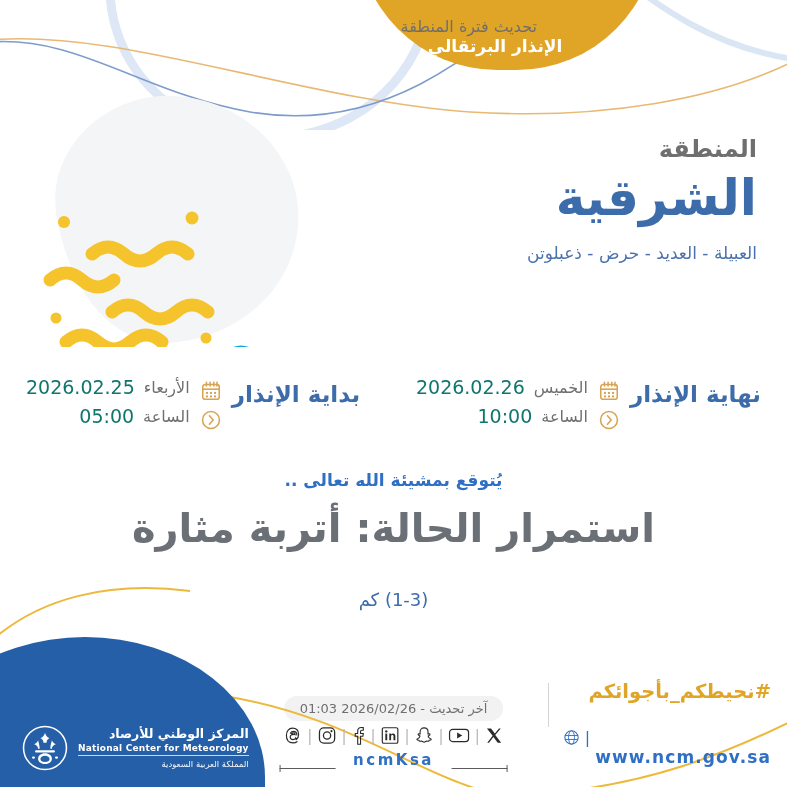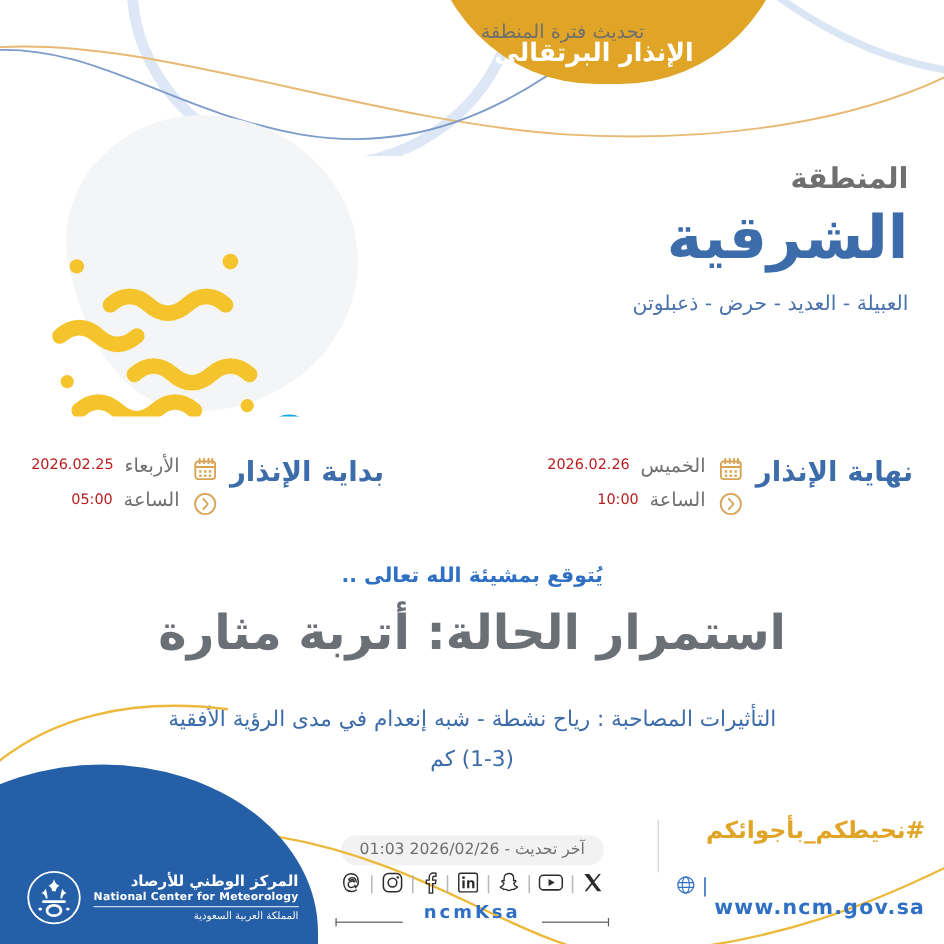--- a/index.html
+++ b/index.html
@@ -25,21 +25,21 @@
     width: 300px; height: 140px;
     background: #e0a526;
     border-radius: 0 0 150px 150px;
     transform: translateX(-50%) translateX(0);
     left: auto; right: -20px;
     display: flex; align-items: flex-end; justify-content: center;
     padding-bottom: 14px;
   }
   #warn-badge-label {
     color: #ffffff;
-    font-size: 21px;
+    font-size: 17px;
     font-weight: bold;
     letter-spacing: 0px;
     white-space: nowrap;
     transform: translateX(-12px);
     text-align: right;
   }
 
   
   #update-note {
     position: absolute; top: 17px; right: 250px;
@@ -75,21 +75,21 @@
     color: #3d6cab; font-size: 23px; font-weight: bold;
     white-space: nowrap; padding-top: 5px; text-align: right;
   }
   .period-icons { display: flex; flex-direction: column; gap: 7px; align-items: center; padding-top: 4px; }
   .period-vals { display: flex; flex-direction: column; gap: 7px; }
   .period-line {
     color: #6f6f6f; font-size: 16px; white-space: nowrap;
     height: 22px; display: flex; align-items: center; gap: 9px;
     justify-content: flex-start;
   }
-  .period-line .num { font-size: 12px; color: #b91c1c; }
+  .period-line .num { font-size: 19px; color: #0f766e; }
 
   
   #forecast-lead {
     position: absolute; top: 470px; left: 0; right: 0;
     text-align: center; color: #2f6fc4; font-size: 17px; font-weight: bold;
   }
   #forecast-main {
     position: absolute; top: 505px; left: 0; right: 0;
     text-align: center; color: #6b6f76; font-size: 40px; font-weight: bold;
   }
@@ -261,21 +261,20 @@
           <span>الساعة</span>
           <span class="num">10:00</span>
         </div>
       </div>
     </div>
   </div>
 
   <div id="forecast-lead">يُتوقع بمشيئة الله تعالى ..</div>
   <div id="forecast-main">استمرار الحالة: أتربة مثارة</div>
   <div id="effects">
-    <div>التأثيرات المصاحبة : رياح نشطة - شبه إنعدام في مدى الرؤية الأفقية</div>
     <div>(1-3) كم</div>
   </div>
 
   <div id="last-update">آخر تحديث - 2026/02/26 01:03</div>
 
   <svg id="deco-bottom" class="deco" viewBox="0 0 787 220">
     <path d="M-10,75 C40,30 110,14 190,24" fill="none" stroke="#edb93c" stroke-width="2"></path>
     <path d="M-10,200 C40,120 120,112 230,130 C360,152 430,220 520,232" fill="none" stroke="#edb93c" stroke-width="2"></path>
     <path d="M560,225 C650,215 720,190 800,150" fill="none" stroke="#edb93c" stroke-width="2"></path>
   </svg>

